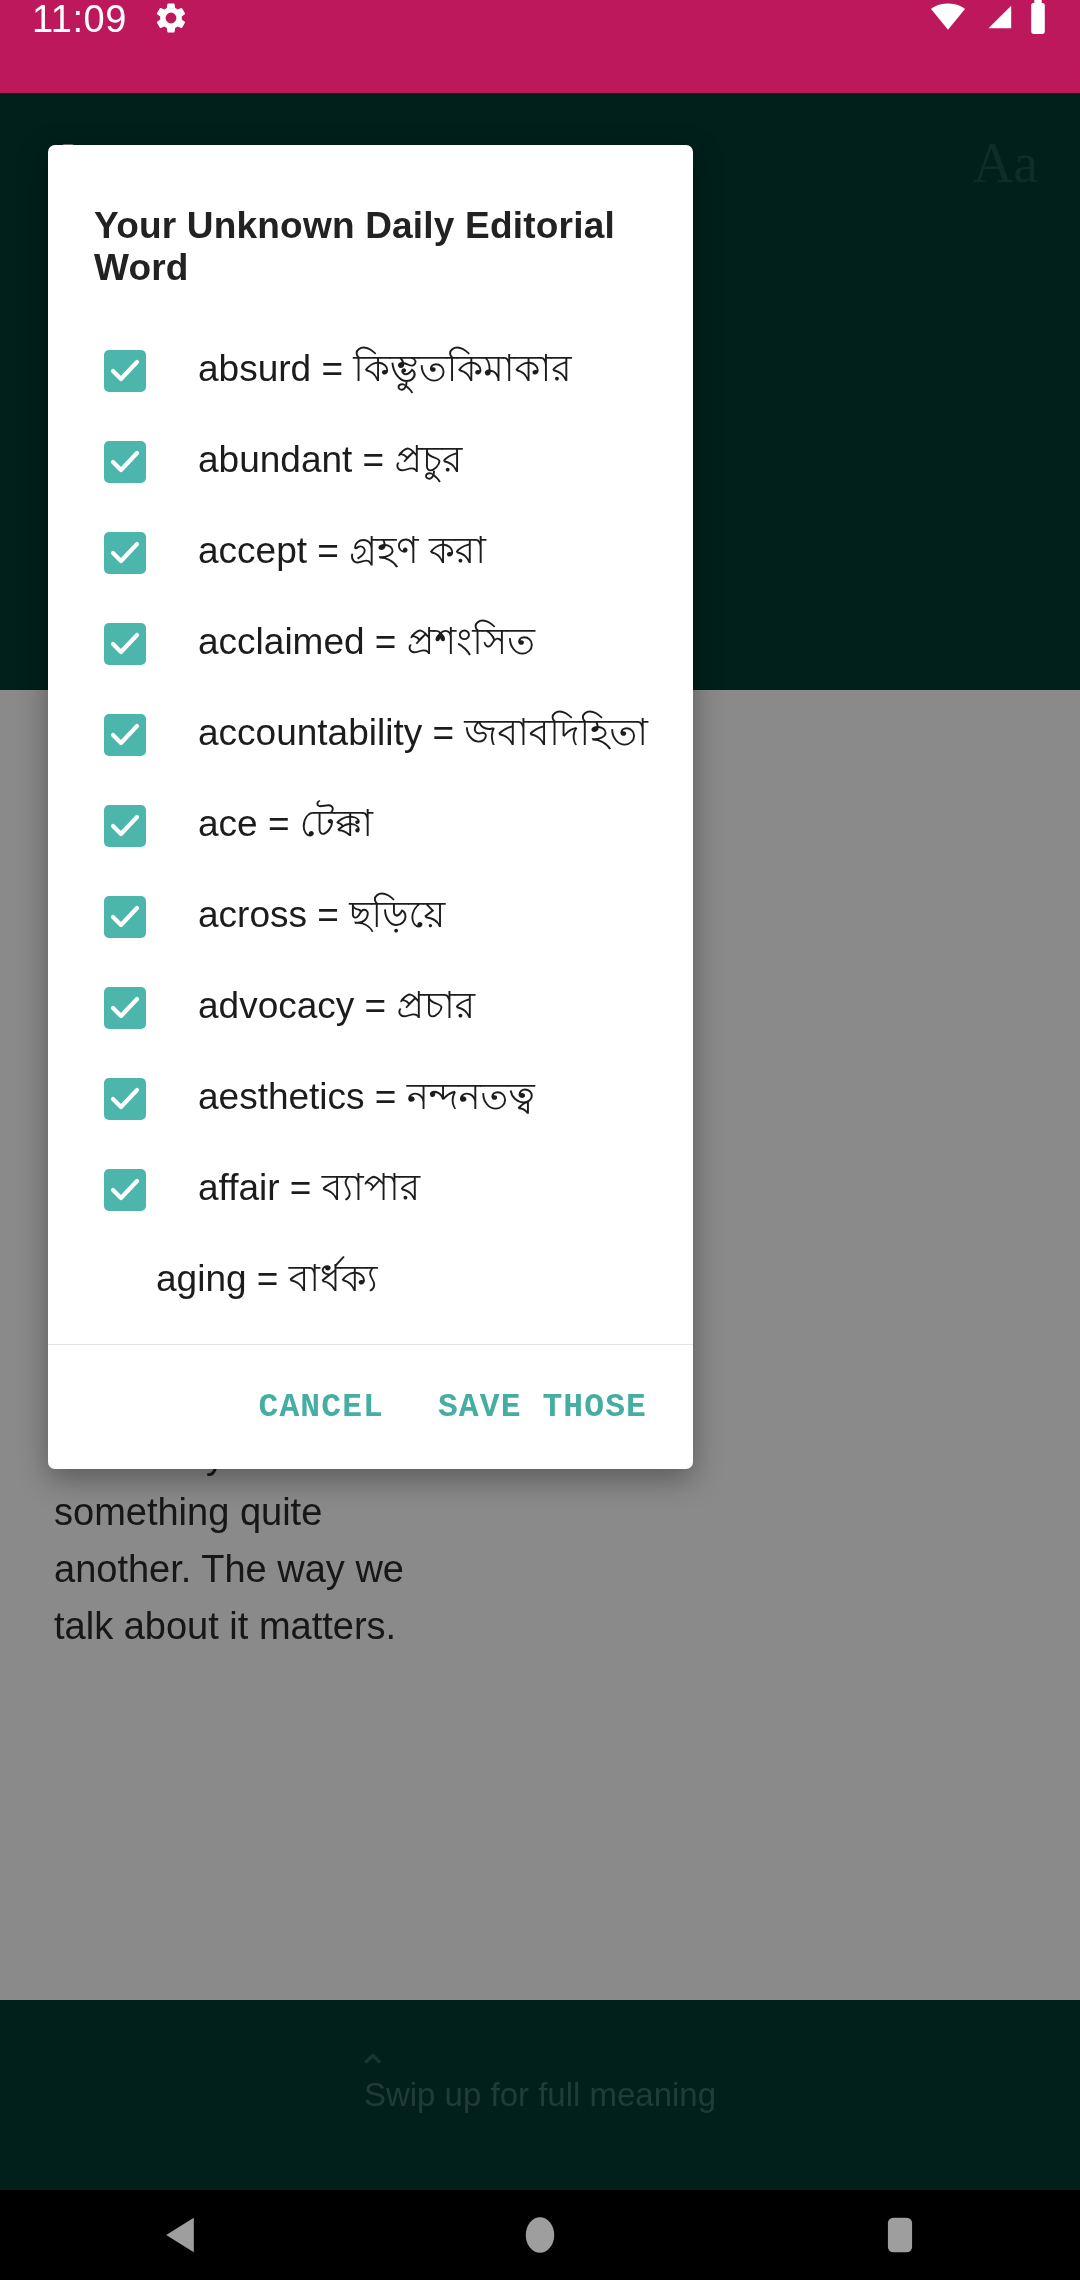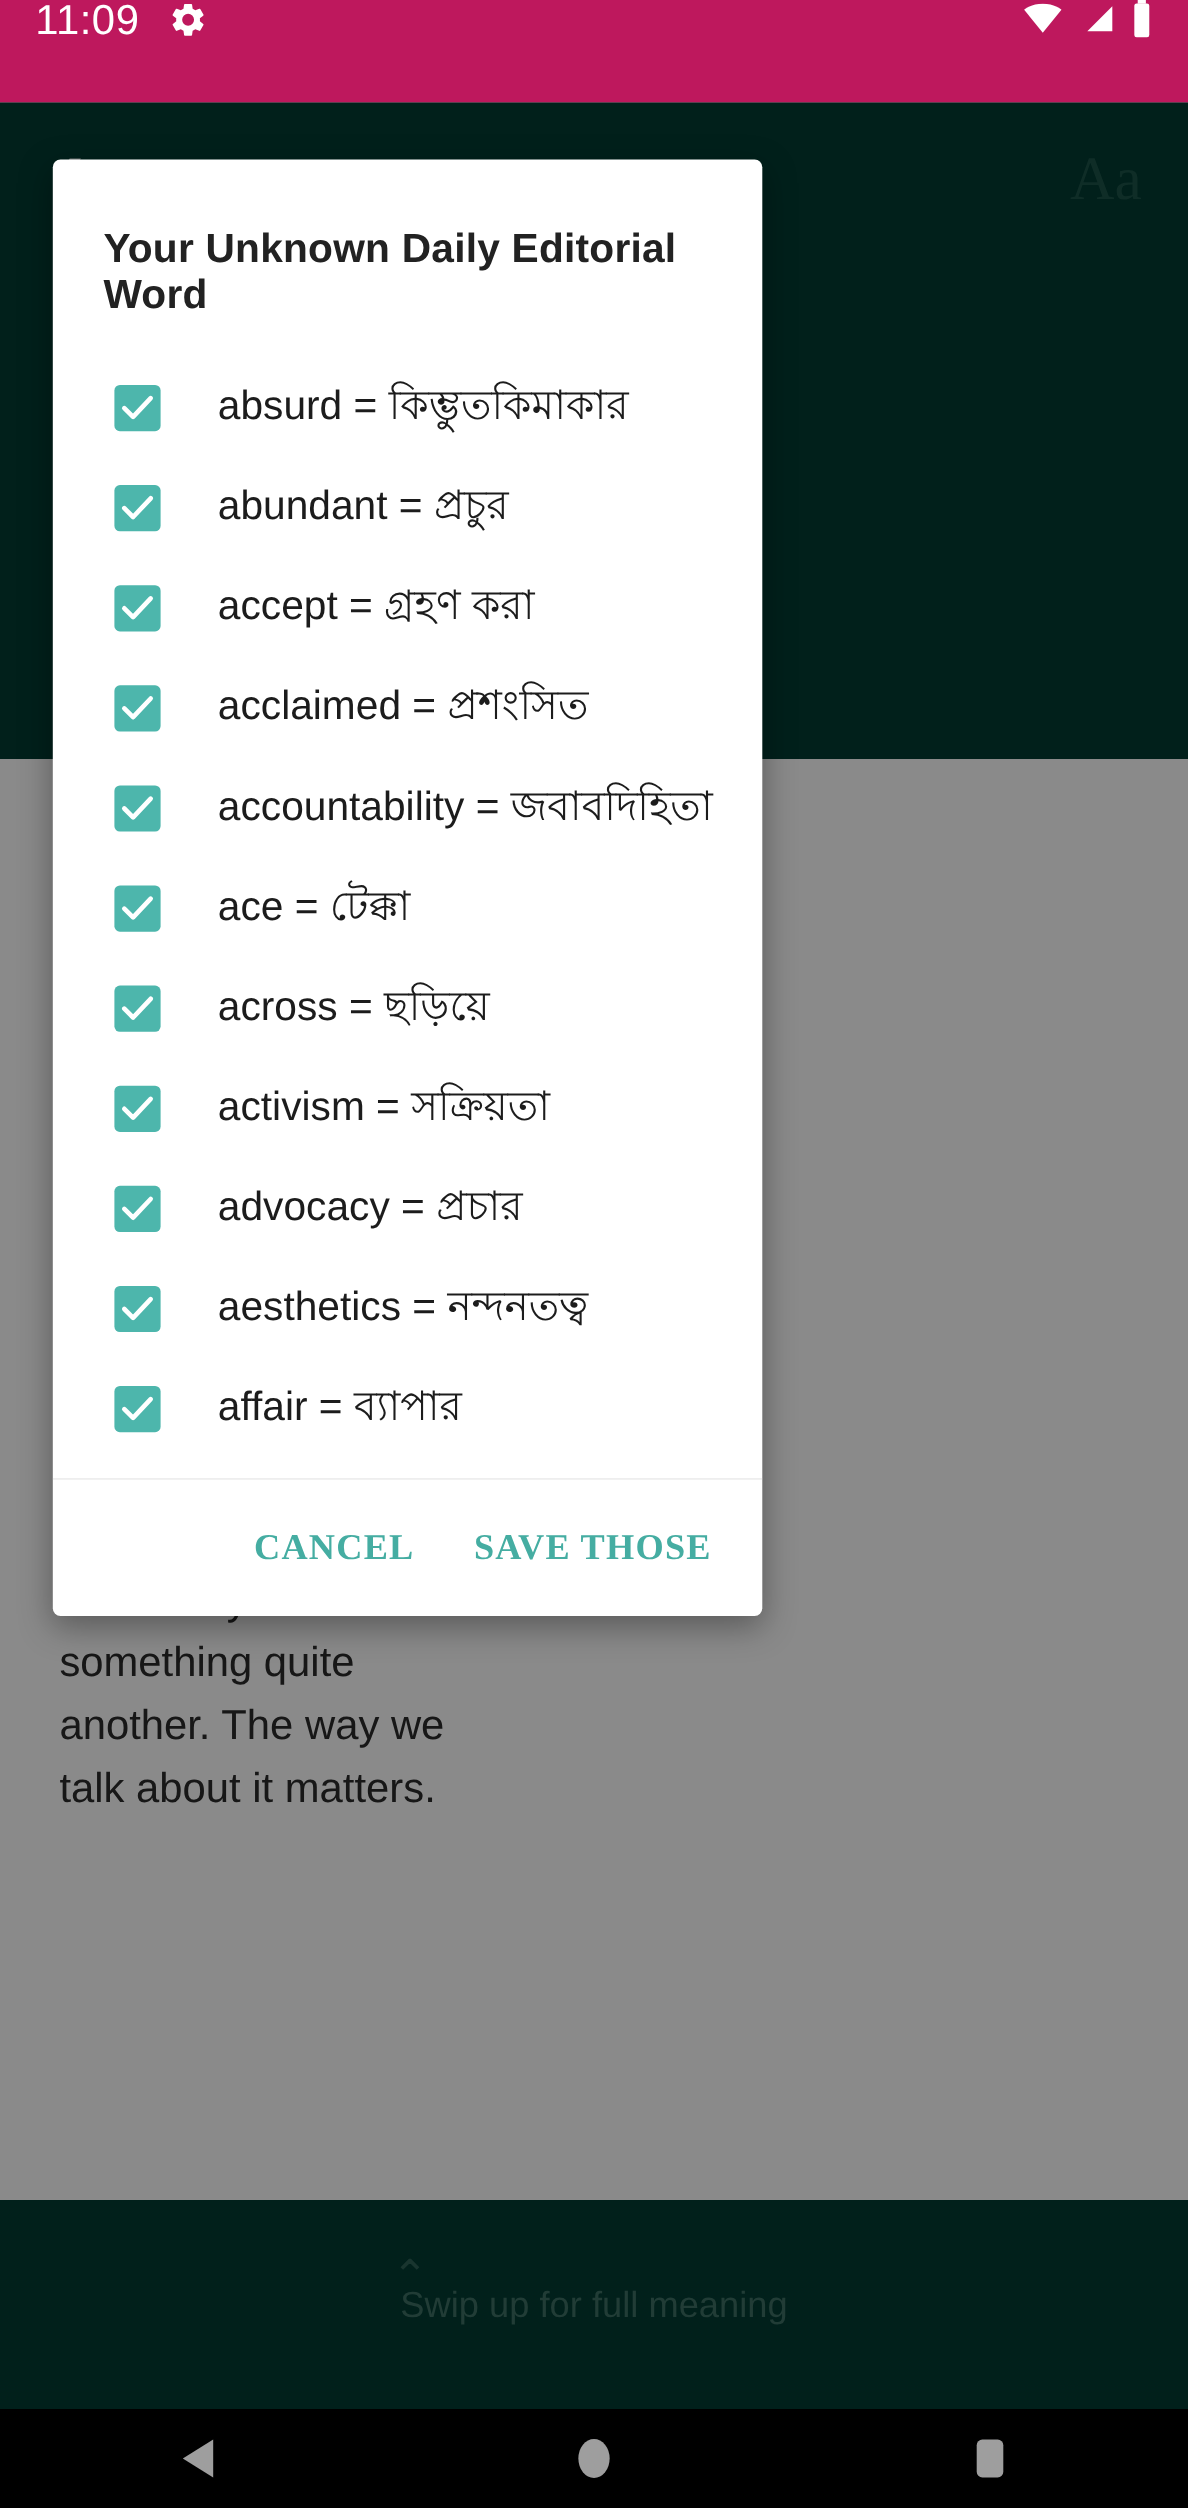--- a/index.html
+++ b/index.html
@@ -206,21 +206,21 @@
     gap: 18px;
   }
   .action-btn {
     background: none;
     border: none;
     color: #45ADA2;
     font-size: 33px;
     font-weight: bold;
     letter-spacing: 1.1px;
     padding: 16px 18px;
-    font-family: Liberation Serif, serif;
+    font-family: Liberation Mono, monospace;
     cursor: pointer;
   }
 
   
   #nav-bar {
     position: absolute;
     left: 0; top: 2190px;
     width: 1080px; height: 90px;
     background: #000000;
     display: flex;
@@ -351,28 +351,20 @@
             </svg>
           </span>
           <span class="row-label">across = ছড়িয়ে</span>
         </div>
         <div class="list-row">
           <span class="checkbox">
             <svg width="30" height="26" viewBox="0 0 30 26">
               <path d="M3 13 L11 21 L27 4" stroke="#ffffff" stroke-width="4.2" fill="none" stroke-linecap="round" stroke-linejoin="round"></path>
             </svg>
           </span>
-          <span class="row-label">activism = সক্রিয়তা</span>
-        </div>
-        <div class="list-row">
-          <span class="checkbox">
-            <svg width="30" height="26" viewBox="0 0 30 26">
-              <path d="M3 13 L11 21 L27 4" stroke="#ffffff" stroke-width="4.2" fill="none" stroke-linecap="round" stroke-linejoin="round"></path>
-            </svg>
-          </span>
           <span class="row-label">advocacy = প্রচার</span>
         </div>
         <div class="list-row">
           <span class="checkbox">
             <svg width="30" height="26" viewBox="0 0 30 26">
               <path d="M3 13 L11 21 L27 4" stroke="#ffffff" stroke-width="4.2" fill="none" stroke-linecap="round" stroke-linejoin="round"></path>
             </svg>
           </span>
           <span class="row-label">aesthetics = নন্দনতত্ব</span>
         </div>

